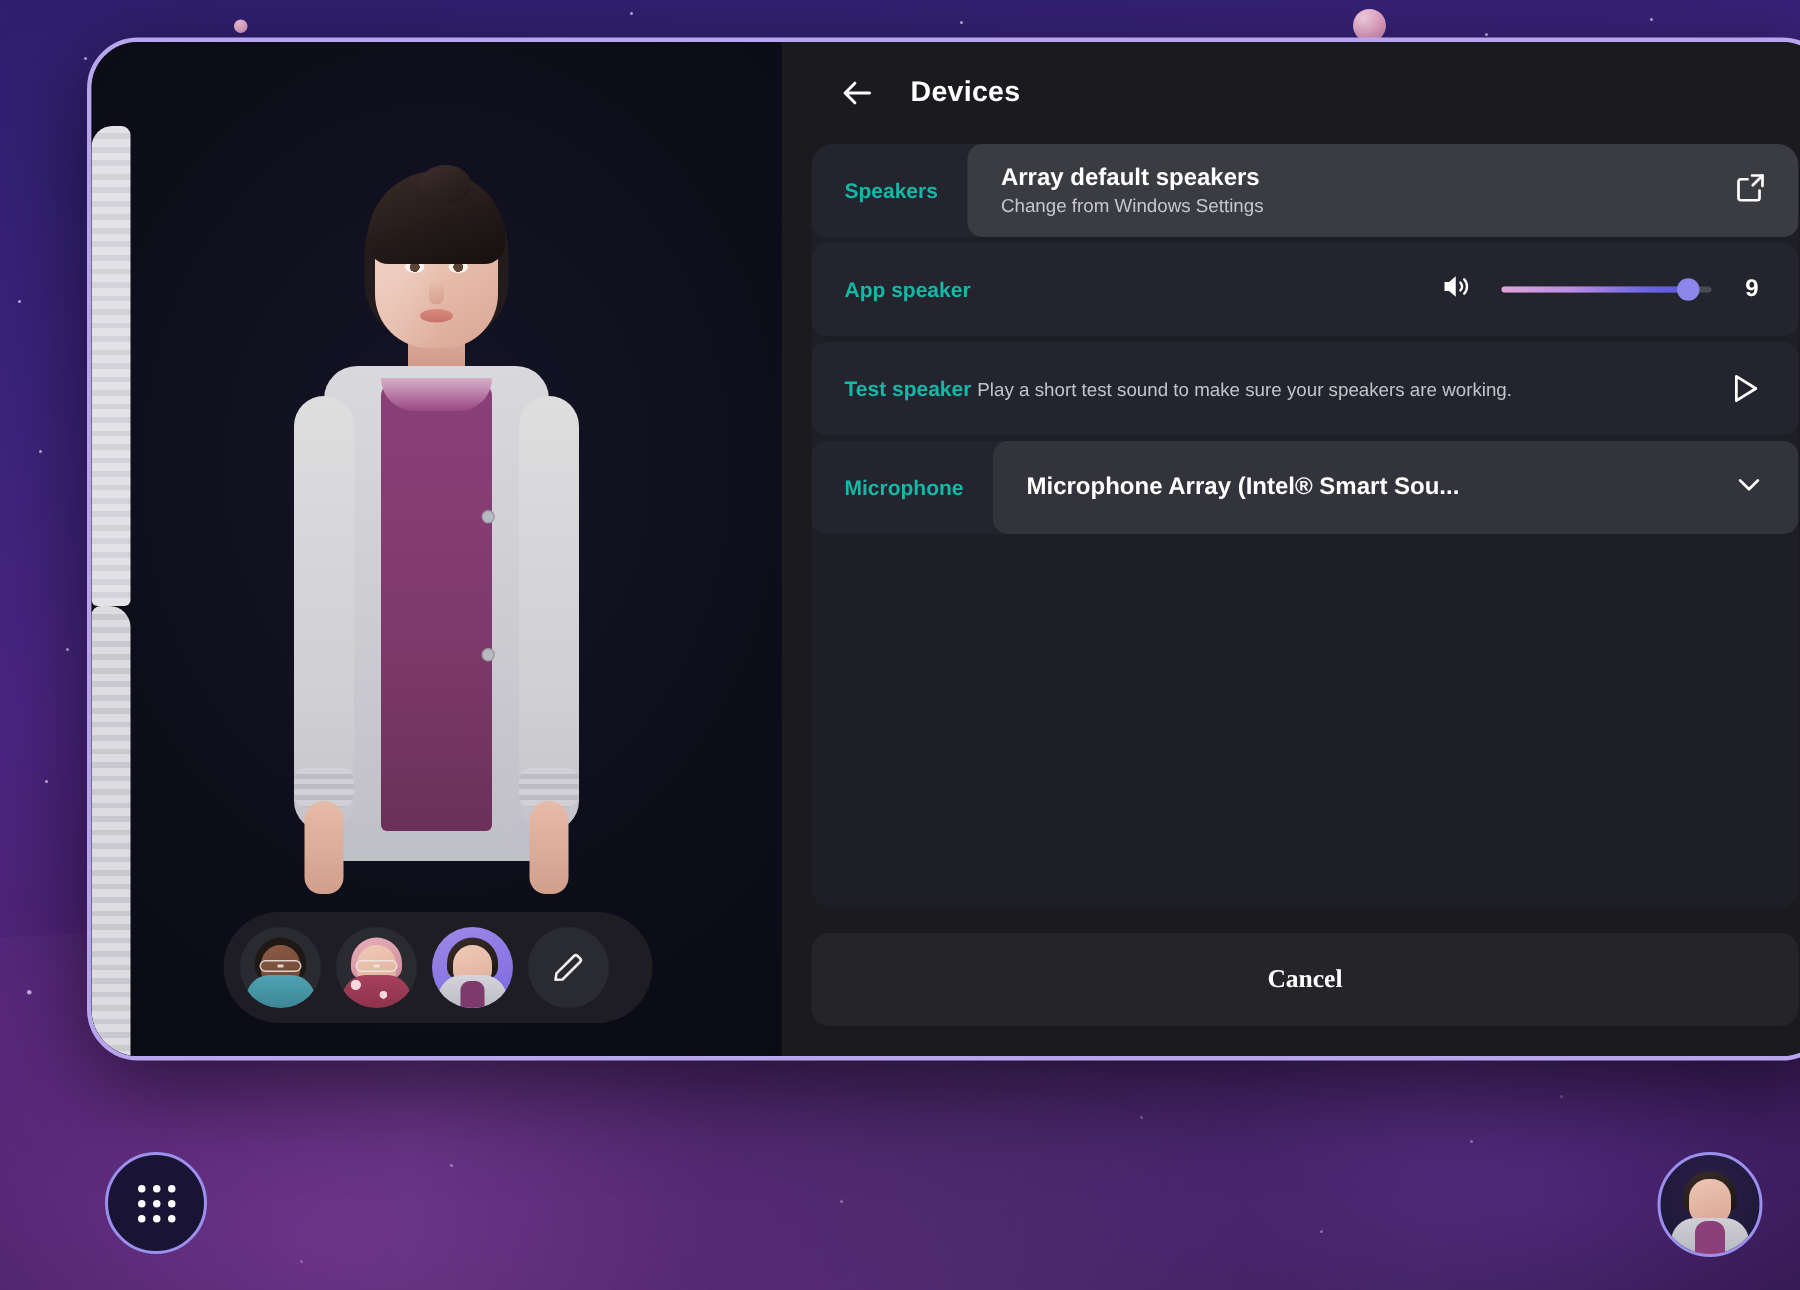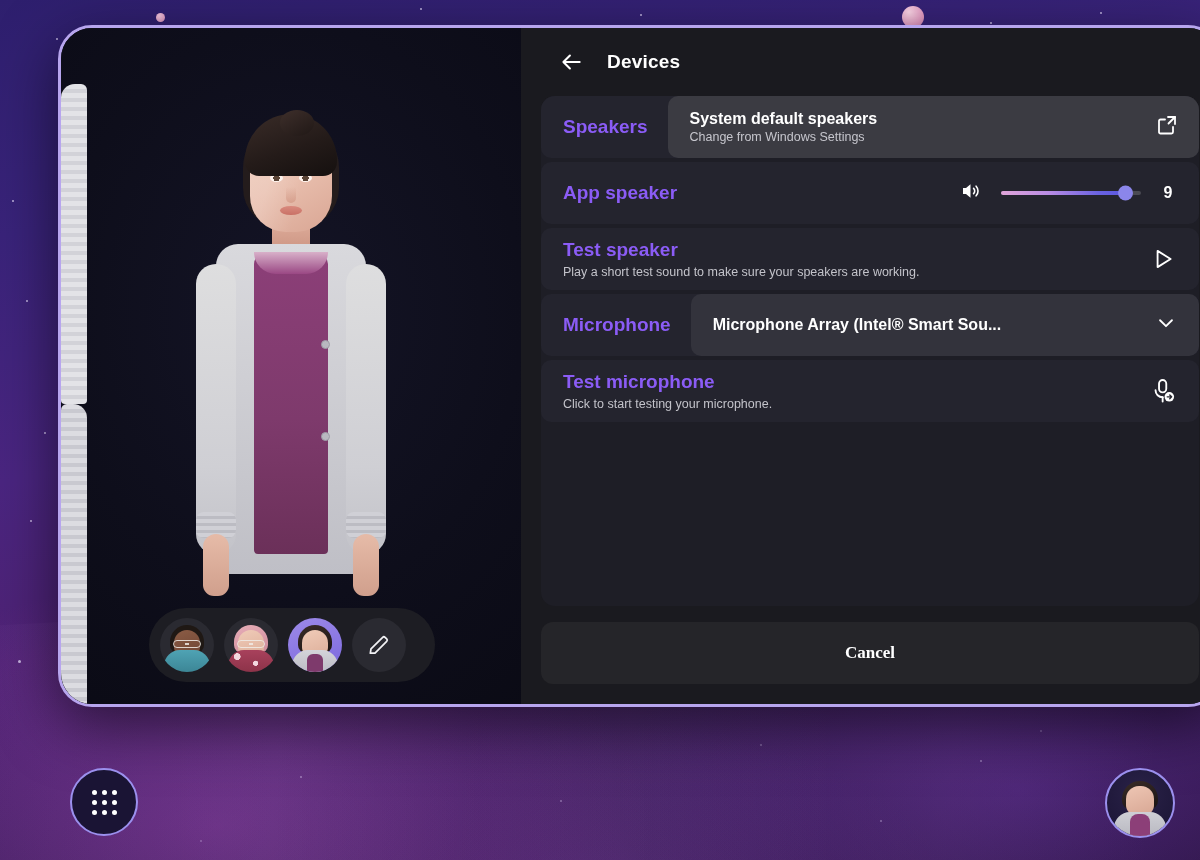--- a/index.html
+++ b/index.html
@@ -227,26 +227,26 @@
   .row {
     background: #24242e;
     border-radius: 10px;
     min-height: 62px;
     display: flex;
     align-items: center;
     padding: 0 0 0 22px;
     flex: none;
   }
   .row-label {
-    font-size: 19px;
+    font-size: 14px;
     font-weight: bold;
-    color: #8b5cf6;
-    flex: none;
-  }
-  .row-texts { display: flex; flex-direction: column; gap: 4px; padding: 11px 0; }
+    color: #14b8a6;
+    flex: none;
+  }
+  .row-texts { display: flex; flex-direction: row; gap: 4px; padding: 11px 0; align-items: flex-end; }
   .row-sub {
     font-size: 12.5px;
     color: #c3c3ca;
     font-weight: normal;
   }
   .row-spacer { flex: 1; }
 
   
   .row-speakers { padding-right: 0; }
   .value-pill {
@@ -495,21 +495,21 @@
         </div>
         <div class="settings-title">Devices</div>
       </div>
 
       <div class="settings-body">
 
         <div class="row row-speakers">
           <div class="row-label">Speakers</div>
           <div class="value-pill">
             <div class="value-texts">
-              <div class="value-main">System default speakers</div>
+              <div class="value-main">Array default speakers</div>
               <div class="value-sub">Change from Windows Settings</div>
             </div>
             <span>
               <svg width="24" height="24" viewBox="0 0 24 24" fill="none">
                 <path d="M13 4 H20 V11" stroke="#fff" stroke-width="1.8" stroke-linecap="round" stroke-linejoin="round"></path>
                 <path d="M20 4 L13.5 10.5" stroke="#fff" stroke-width="1.8" stroke-linecap="round"></path>
                 <path d="M18 14 V19 A1.5 1.5 0 0 1 16.5 20.5 H5.5 A1.5 1.5 0 0 1 4 19 V8 A1.5 1.5 0 0 1 5.5 6.5 H10" stroke="#fff" stroke-width="1.8" stroke-linecap="round" stroke-linejoin="round"></path>
               </svg>
             </span>
           </div>
@@ -552,36 +552,20 @@
           <div class="mic-pill">
             <div class="mic-value">Microphone Array (Intel® Smart Sou...</div>
             <span>
               <svg width="22" height="22" viewBox="0 0 24 24" fill="none">
                 <path d="M5.5 9 L12 15.5 L18.5 9" stroke="#ffffff" stroke-width="2" stroke-linecap="round" stroke-linejoin="round"></path>
               </svg>
             </span>
           </div>
         </div>
 
-        <div class="row">
-          <div class="row-texts">
-            <div class="row-label">Test microphone</div>
-            <div class="row-sub">Click to start testing your microphone.</div>
-          </div>
-          <div class="row-spacer"></div>
-          <div class="icon-btn">
-            <svg width="28" height="28" viewBox="0 0 24 24" fill="none">
-              <rect x="8.6" y="2.6" width="6.2" height="10.6" rx="3.1" stroke="#ffffff" stroke-width="1.6" fill="none"></rect>
-              <path d="M5.6 11.3 A6.1 6.1 0 0 0 11.7 17.4" stroke="#ffffff" stroke-width="1.6" stroke-linecap="round" fill="none"></path>
-              <path d="M11.7 17.4 V21" stroke="#ffffff" stroke-width="1.6" stroke-linecap="round"></path>
-              <circle cx="17.4" cy="17" r="4.1" fill="#ffffff"></circle>
-              <path d="M15.6 17 H19.2 M17.8 15.4 L19.4 17 L17.8 18.6" stroke="#2a2a33" stroke-width="1.2" stroke-linecap="round" stroke-linejoin="round"></path>
-            </svg>
-          </div>
-        </div>
 
         <div class="filler"></div>
       </div>
 
       <div class="footer">
         <button class="btn btn-cancel">Cancel</button>
       </div>
     </div>
   </div>
 

